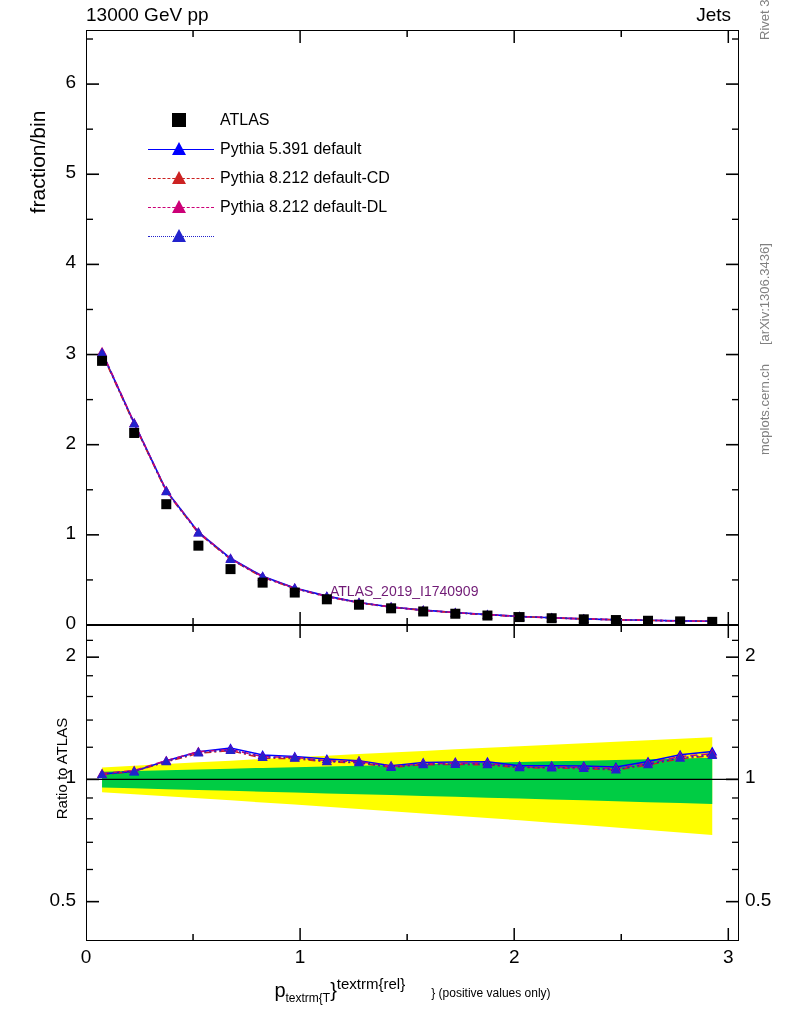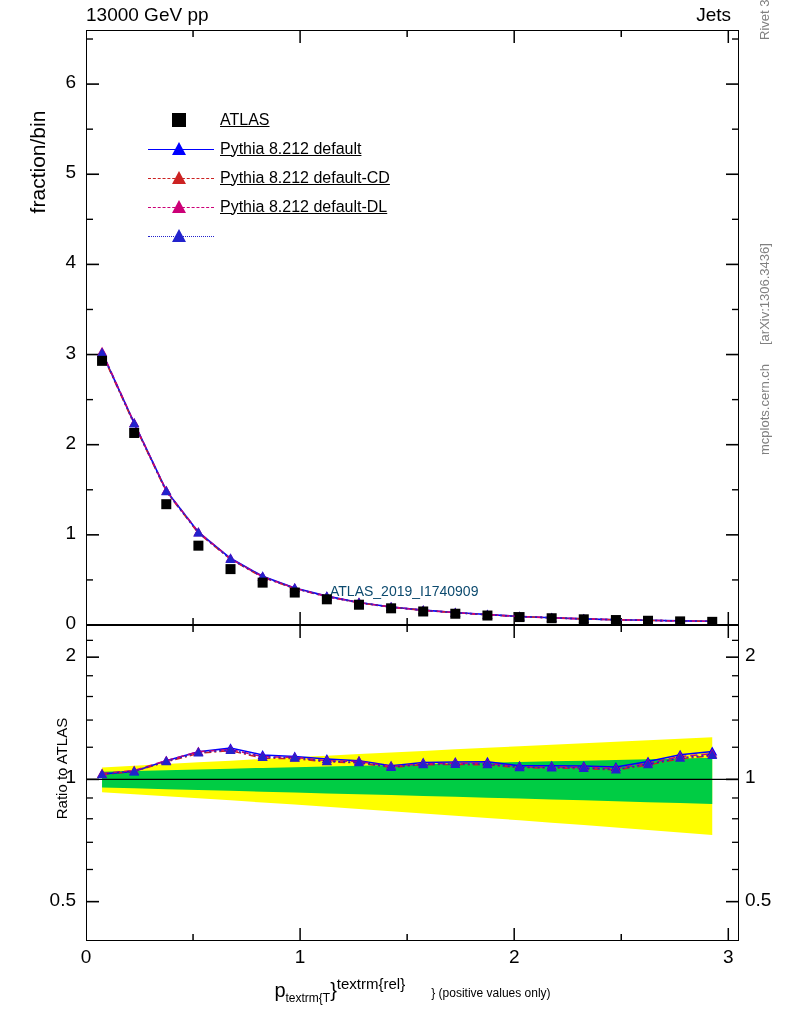--- a/index.html
+++ b/index.html
@@ -88,21 +88,21 @@
     color: #808080;
     font-size: 13px;
   }
   #rivet-text { left: 757px; top: 40px; }
   #arxiv-text { left: 757px; top: 345px; }
   #mcplots-text { left: 757px; top: 455px; }
 
   
   #watermark {
     left: 330px; top: 583px;
-    color: #0c4a6e;
+    color: #701a75;
     font-size: 14px;
     text-align: center;
   }
 
   
   .tick-label { font-size: 19px; }
   .ytick-main { right: 0; text-align: right; width: 40px; }
   .ytick-ratio { right: 0; text-align: right; width: 46px; }
   .ytick-ratio-r { left: 0; text-align: left; width: 46px; }
   .xtick { text-align: center; width: 40px; }
@@ -116,21 +116,21 @@
     display: flex;
     align-items: center;
     height: 29px;
   }
   .leg-mark {
     width: 66px;
     height: 22px;
     position: relative;
     flex: none;
   }
-  .leg-label { padding-left: 6px; white-space: nowrap; text-decoration: underline; }
+  .leg-label { padding-left: 6px; white-space: nowrap; }
   .leg-line {
     position: absolute;
     left: 0; right: 0; top: 50%;
     height: 0;
     border-top-width: 1.6px;
   }
   .sq-mark {
     position: absolute;
     left: 24px; top: 4px;
     width: 14px; height: 14px;
@@ -429,21 +429,21 @@
         <div class="leg-mark">
           <div class="sq-mark" style="background: rgb(0, 0, 0);"></div>
         </div>
         <div class="leg-label">ATLAS</div>
       </div>
       <div class="leg-row">
         <div class="leg-mark">
           <div class="leg-line" style="border-top-color: rgb(0, 0, 255); border-top-style: solid;"></div>
           <div class="tri-mark" style="color: rgb(0, 0, 255);"></div>
         </div>
-        <div class="leg-label">Pythia 8.212 default</div>
+        <div class="leg-label">Pythia 5.391 default</div>
       </div>
       <div class="leg-row">
         <div class="leg-mark">
           <div class="leg-line" style="border-top-color: rgb(204, 34, 34); border-top-style: dashed;"></div>
           <div class="tri-mark" style="color: rgb(204, 34, 34);"></div>
         </div>
         <div class="leg-label">Pythia 8.212 default-CD</div>
       </div>
       <div class="leg-row">
         <div class="leg-mark">

